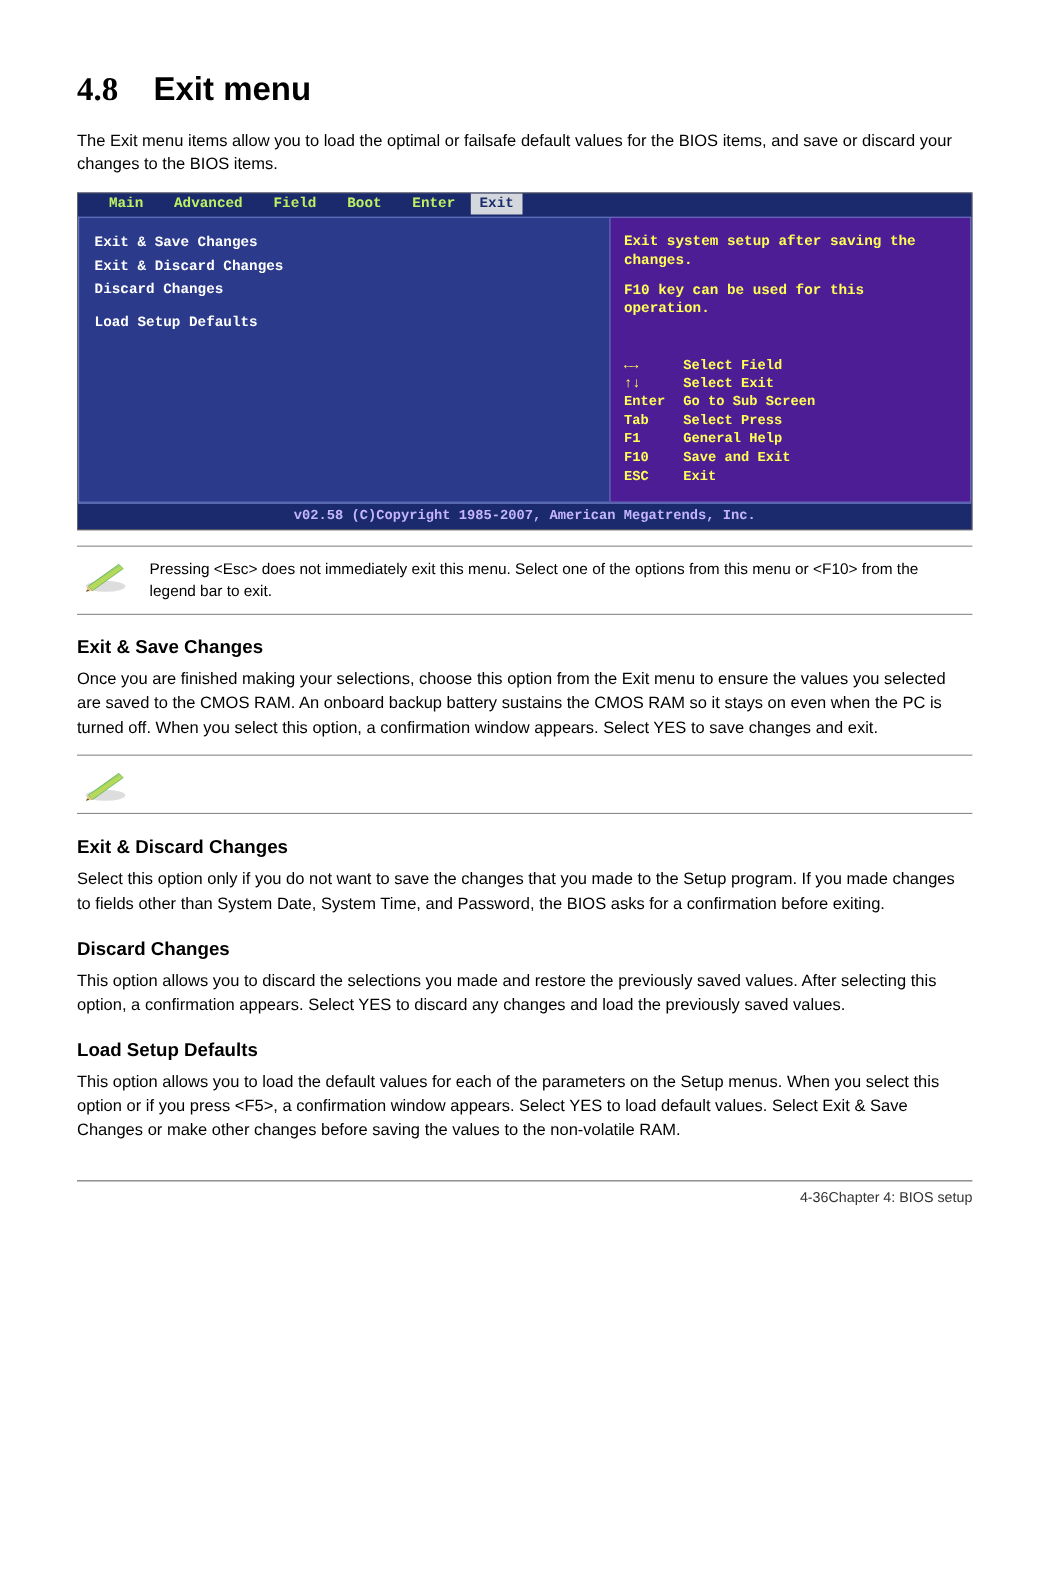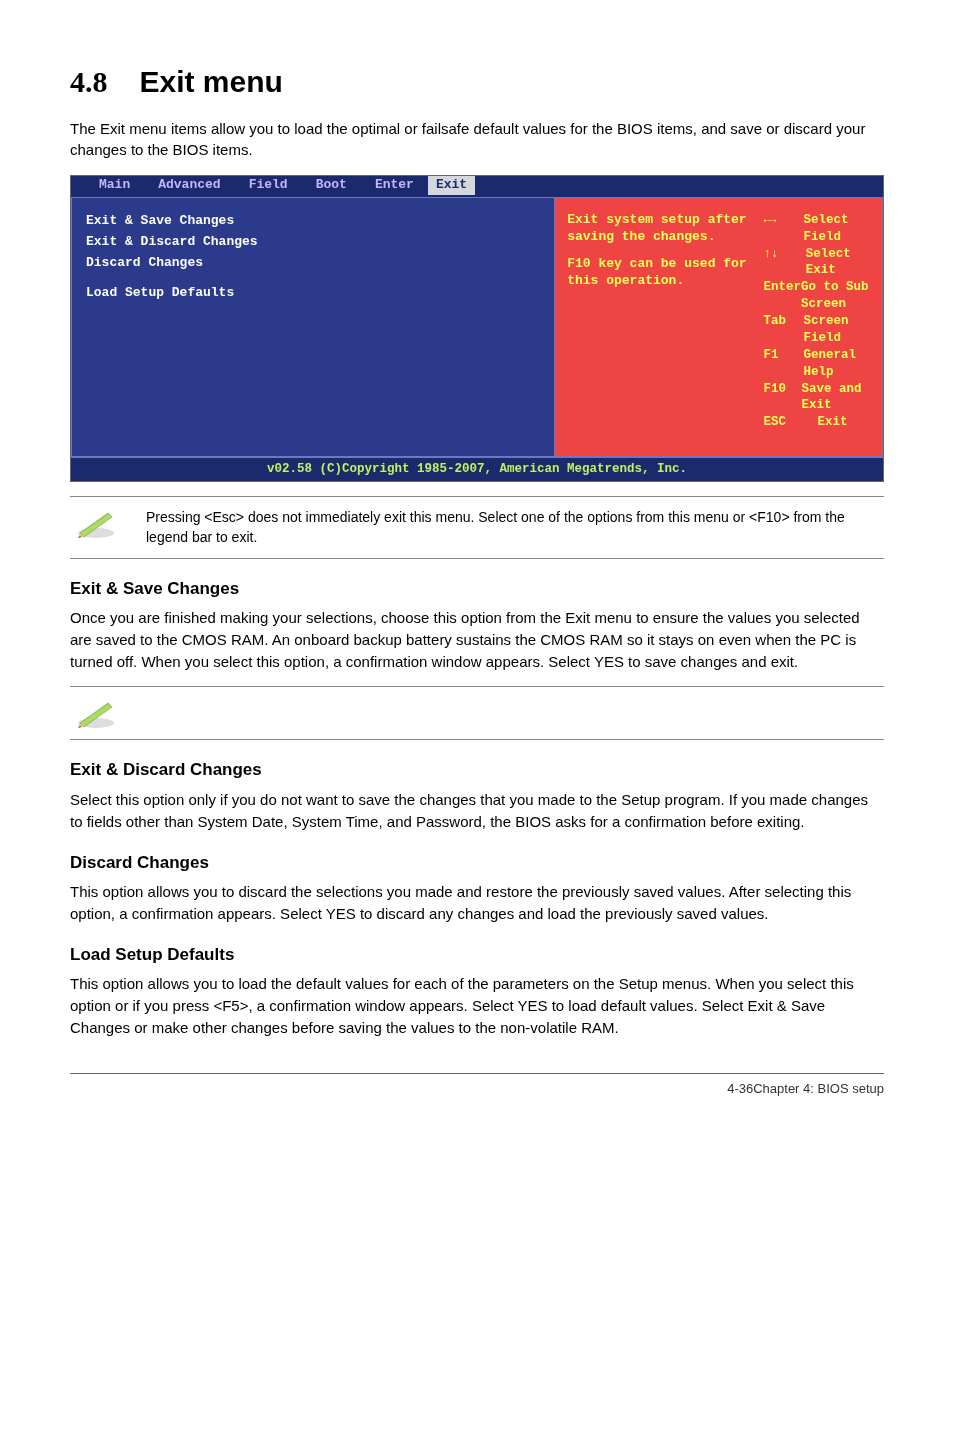--- a/index.html
+++ b/index.html
@@ -43,21 +43,21 @@
     font-weight: bold;
     letter-spacing: 1px;
   }
   .bios-tabs {
     display: flex;
     background: #1a2a6c;
     padding: 0 6px 2px 14px;
     gap: 0;
   }
   .bios-tab {
-    color: #c4b5fd;
+    color: #bef264;
     padding: 0 14px;
     font-weight: bold;
   }
   .bios-tab.active {
     background: #d4d8dd;
     color: #1a2a6c;
     padding: 0 8px;
   }
   .bios-body {
     display: flex;
@@ -74,49 +74,49 @@
     color: #fff;
     font-weight: bold;
     margin-bottom: 2px;
   }
   .bios-left .sel {
     color: #fff;
   }
   .bios-left .spacer { height: 10px; }
   .bios-right {
     flex: 1;
-    background: #ef4444;
+    background: #4c1d95;
     border: 1px solid #6a79c0;
     padding: 14px 12px;
     display: flex;
-    flex-direction: row;
+    flex-direction: column;
     justify-content: space-between;
   }
   .help-text { color: #ffff55; font-weight: bold; line-height:1.3; }
   .keys { color: #ffff55; font-weight: bold; font-size:12.5px; line-height:1.35; }
   .keys .row { display:flex; }
   .keys .k { width: 54px; color:#ffff55; }
   .keys .arrows-lr { letter-spacing:-2px; }
   .bios-footer {
     background: #1a2a6c;
-    color: #bef264;
+    color: #c4b5fd;
     text-align: center;
     font-weight: bold;
     padding: 2px 0 3px 0;
     border-top: 1px solid #6a79c0;
     font-size:12.5px;
   }
   .note-row {
     display: flex;
     align-items: flex-start;
     border-top: 1px solid #888;
     border-bottom: 1px solid #888;
     padding: 10px 4px;
     margin: 10px 0 12px 0;
-    gap: 28px;
+    gap: 18px;
     font-size: 14px;
   }
   .note-text { flex: 1; }
   .pencil-icon {
     width: 44px; height: 32px;
     flex-shrink: 0;
   }
   .page-footer {
     display: flex;
     justify-content: flex-end;
@@ -167,21 +167,21 @@
         <div class="row">
             <span class="k">↑↓</span>
             <span>Select Exit</span>
           </div>
         <div class="row">
             <span class="k">Enter</span>
             <span>Go to Sub Screen</span>
           </div>
         <div class="row">
             <span class="k">Tab</span>
-            <span>Screen Field</span>
+            <span>Select Press</span>
           </div>
         <div class="row">
             <span class="k">F1</span>
             <span>General Help</span>
           </div>
         <div class="row">
             <span class="k">F10</span>
             <span>Save and Exit</span>
           </div>
         <div class="row">

